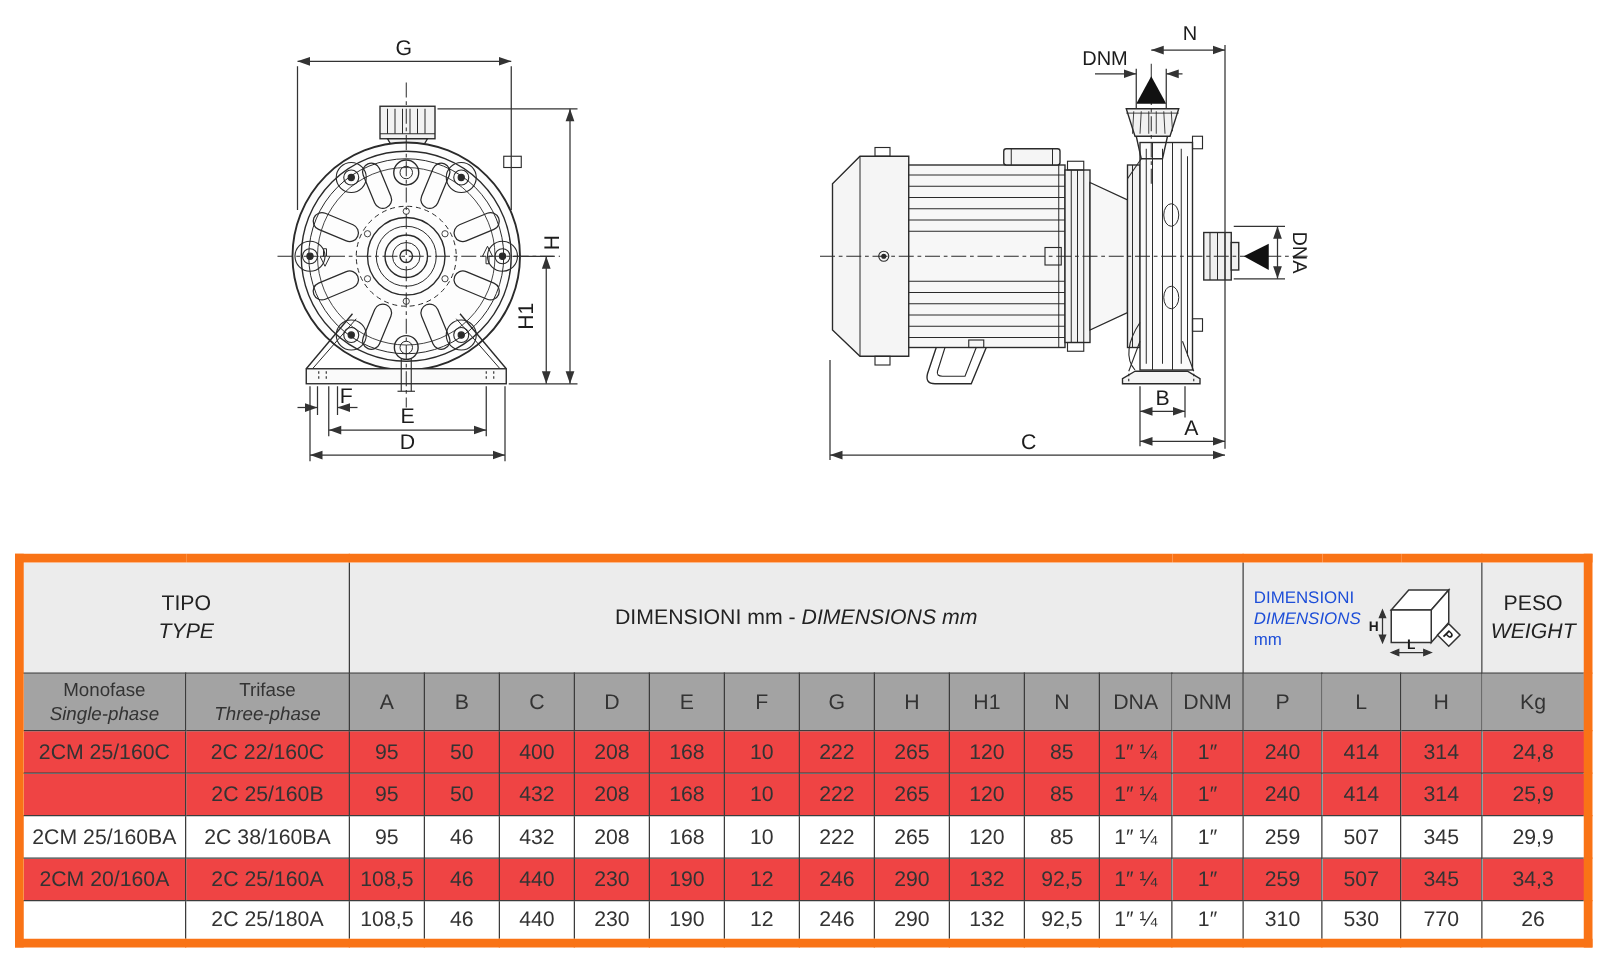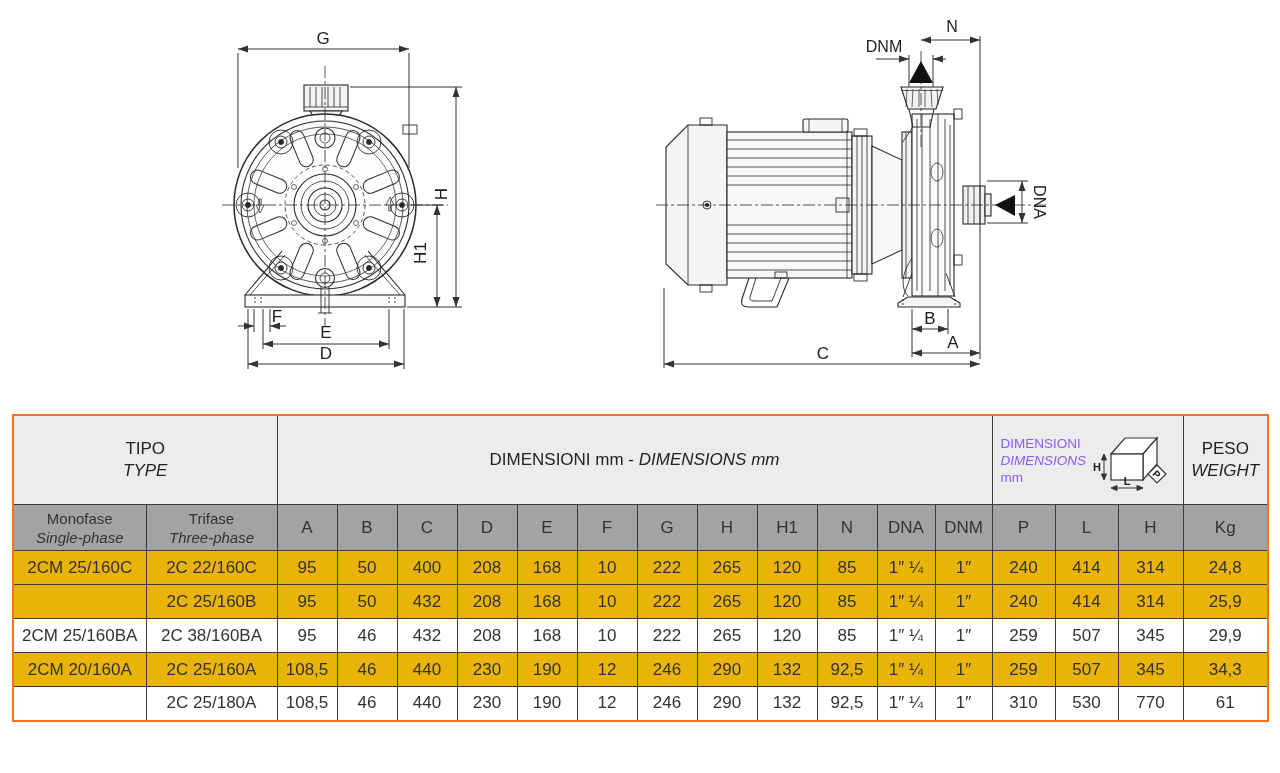--- a/index.html
+++ b/index.html
@@ -3,35 +3,35 @@
 <meta charset="utf-8">
 <style>
   html,body{margin:0;padding:0;background:#fff}
   .page{position:relative;width:1280px;height:773px;background:#ffffff;
         font-family:"Liberation Sans",sans-serif;overflow:hidden}
   svg text{font-family:"Liberation Sans",sans-serif;fill:#1c1c1c}
   .dimlbl{font-size:17px}
   .dimlbl2{font-size:16px}
 
   
-  table.dims{position:absolute;left:12px;top:414px;border-collapse:collapse;
-             table-layout:fixed;color:#333;border:2px solid #f97316}
+  table.dims{position:absolute;left:12px;top:443px;border-collapse:collapse;
+             table-layout:fixed;color:#333;border:7px solid #f97316}
   table.dims td,table.dims th{border:1px solid #3c3c3c;text-align:center;
              vertical-align:middle;padding:0;font-weight:normal;font-size:17px;
              overflow:hidden;white-space:nowrap}
   tr.h1row th{background:#ececec;height:88px;color:#222}
   tr.h2row th{background:#a3a3a3;height:45px}
   tr.h2row .subsmall{font-size:15px;line-height:19px}
   tbody tr{height:34px}
-  tbody tr.shade td{background:#eab308}
+  tbody tr.shade td{background:#ef4444}
   tbody td{background:#ffffff}
   .it{font-style:italic}
   .packcell{display:flex;align-items:center;justify-content:space-between;
             padding:0 8px 0 8px;height:100%}
-  .packtext{text-align:left;font-size:13.5px;line-height:17px;color:#8b5cf6}
+  .packtext{text-align:left;font-size:13.5px;line-height:17px;color:#1d4ed8}
   .h1main{font-size:17px;line-height:22px}
 </style>
 </head>
 <body>
 
 <div class="page">
 
   <svg style="position:absolute;left:160px;top:8px" width="320" height="380" viewBox="0 0 320 380">
     <defs>
       <marker id="aR" markerUnits="userSpaceOnUse" markerWidth="11" markerHeight="9" refX="10" refY="4.5" orient="0">
@@ -486,17 +486,17 @@
           <td>12</td>
           <td>246</td>
           <td>290</td>
           <td>132</td>
           <td>92,5</td>
           <td>1″ ¼</td>
           <td>1″</td>
           <td>310</td>
           <td>530</td>
           <td>770</td>
-          <td>61</td>
+          <td>26</td>
         </tr>
       </tbody>
   </table>
 </div>
 
 </body></html>

